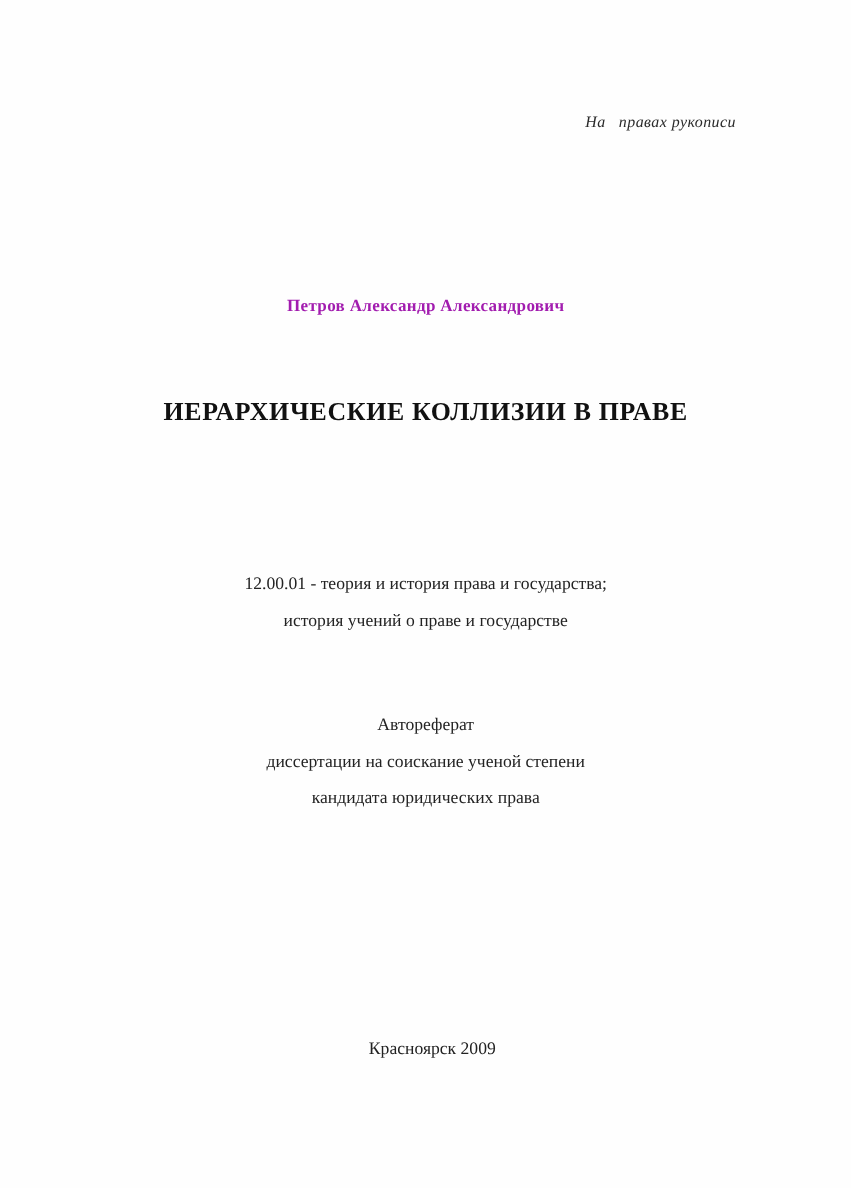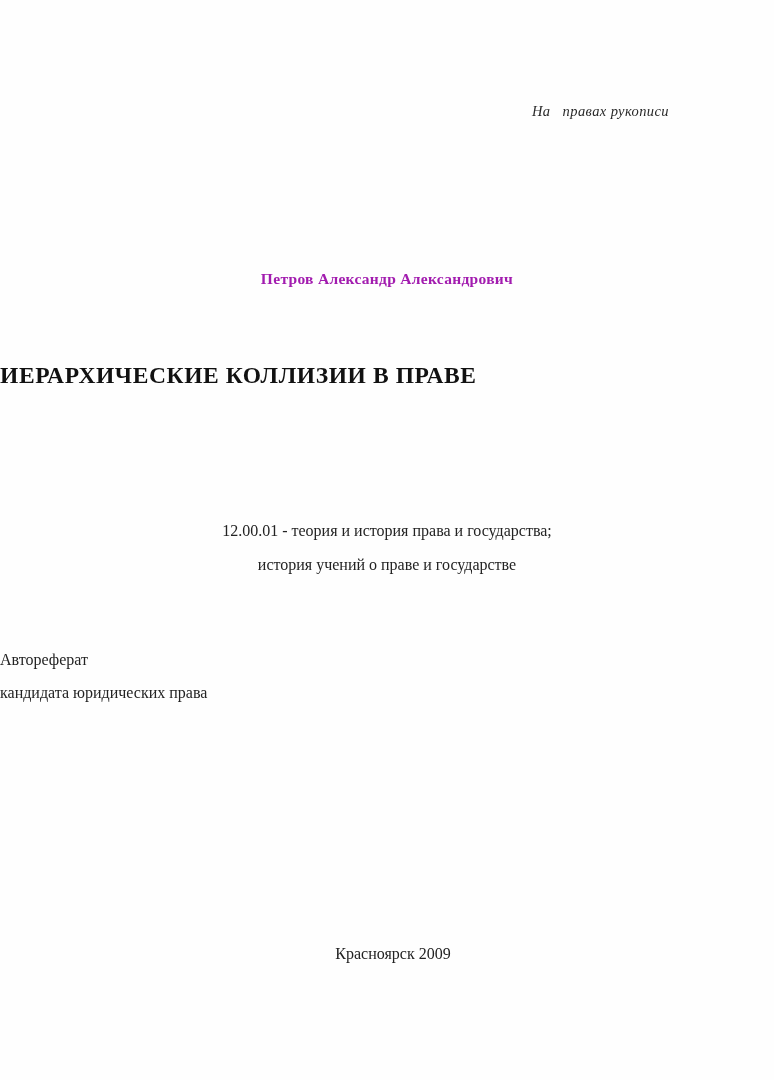--- a/index.html
+++ b/index.html
@@ -53,21 +53,21 @@
     font-size: 15.5px;
     letter-spacing: 0.3px;
     color: #a21caf;
   }
 
   .title {
     position: absolute;
     top: 362px;
     left: 0;
     right: 0;
-    text-align: left;
+    text-align: center;
     font-weight: bold;
     font-size: 23.5px;
     letter-spacing: 0.6px;
     color: #111111;
   }
 
   .speciality {
     position: absolute;
     top: 514px;
     left: 0;
@@ -76,20 +76,21 @@
     font-size: 16px;
     line-height: 34px;
     color: #232323;
   }
 
   .abstract-block {
     position: absolute;
     top: 643px;
     left: 0;
     right: 0;
+    text-align: center;
     font-size: 16px;
     line-height: 33px;
     color: #232323;
   }
 
   .city-year {
     position: absolute;
     top: 945px;
     left: 12px;
     right: 0;
@@ -114,19 +115,20 @@
 
     <div class="title">ИЕРАРХИЧЕСКИЕ КОЛЛИЗИИ В ПРАВЕ</div>
 
     <div class="speciality">
       <span class="line">12.00.01 - теория и история права и государства;</span>
       <span class="line">история учений о праве и государстве</span>
     </div>
 
     <div class="abstract-block">
       <span class="line">Автореферат</span>
+      <span class="line">диссертации на соискание ученой степени</span>
       <span class="line">кандидата юридических права</span>
     </div>
 
     <div class="city-year">Красноярск 2009</div>
 
   </div>
 </div>
 
 </body></html>

